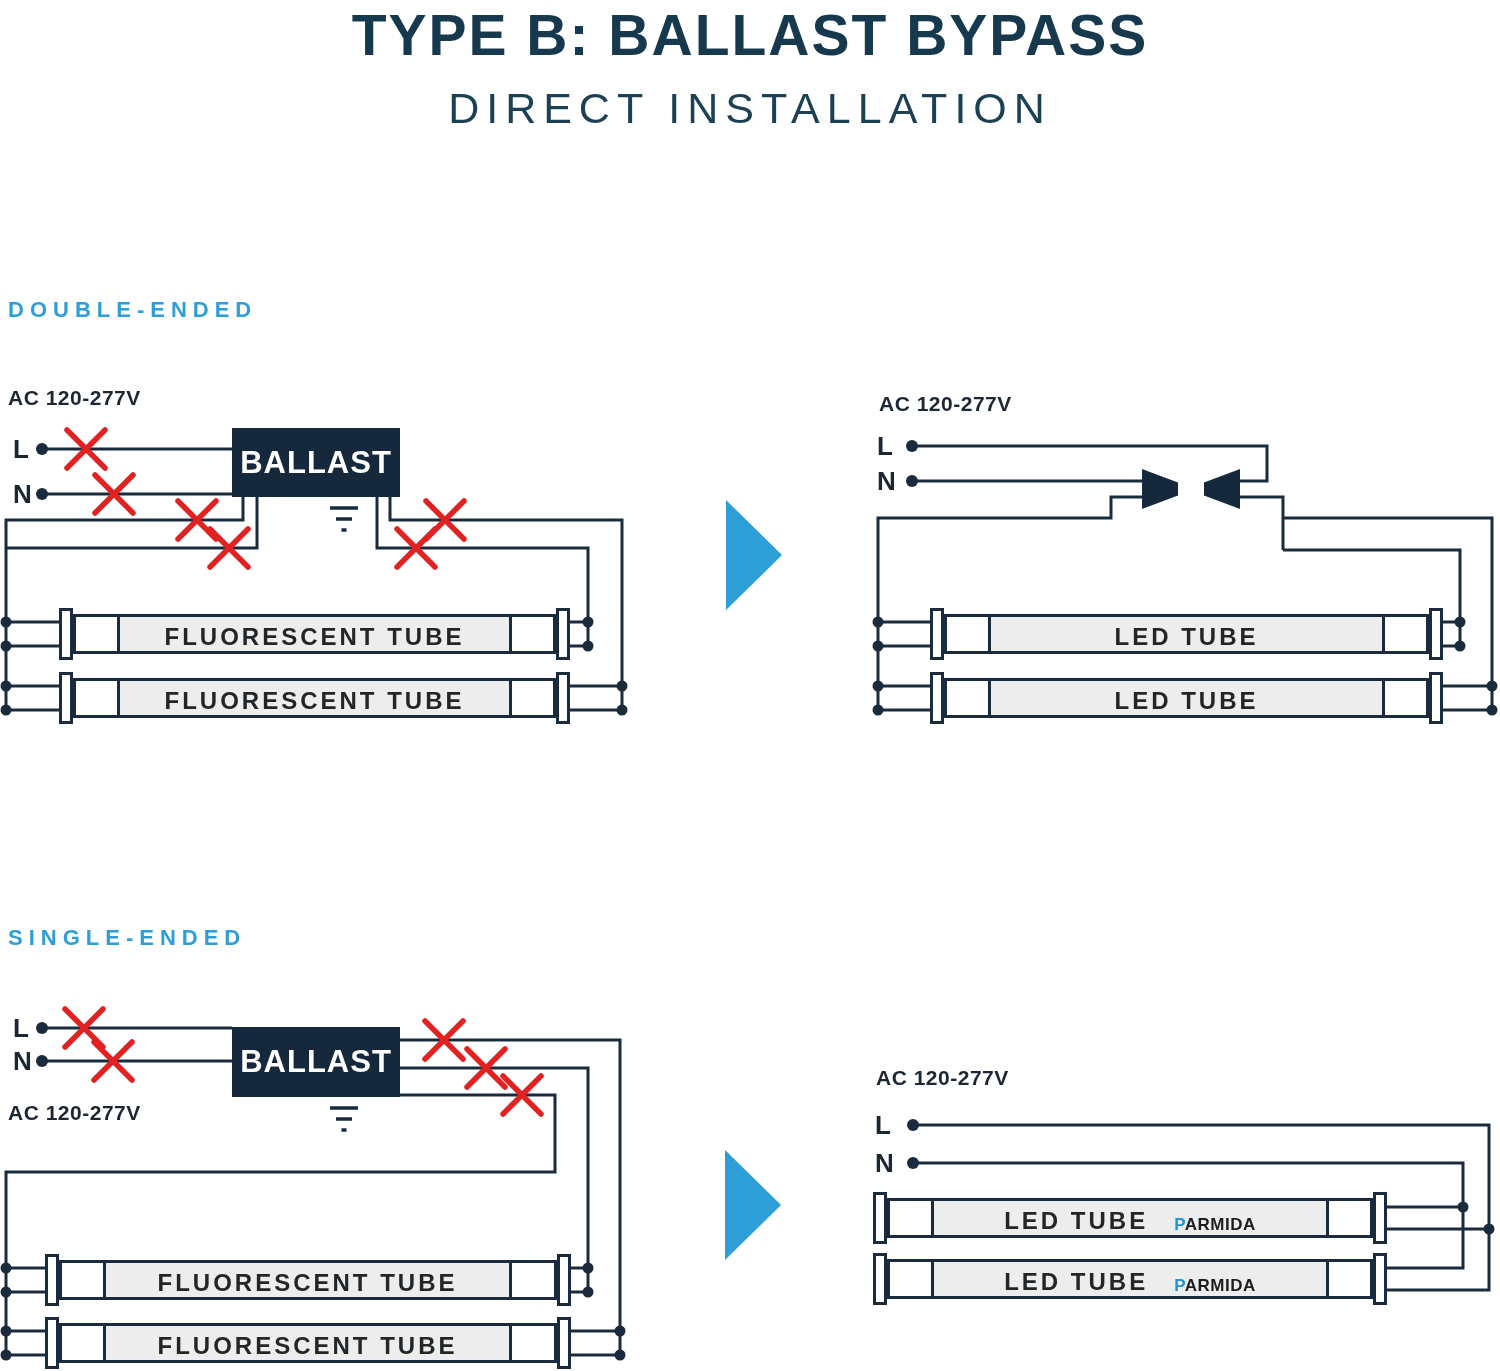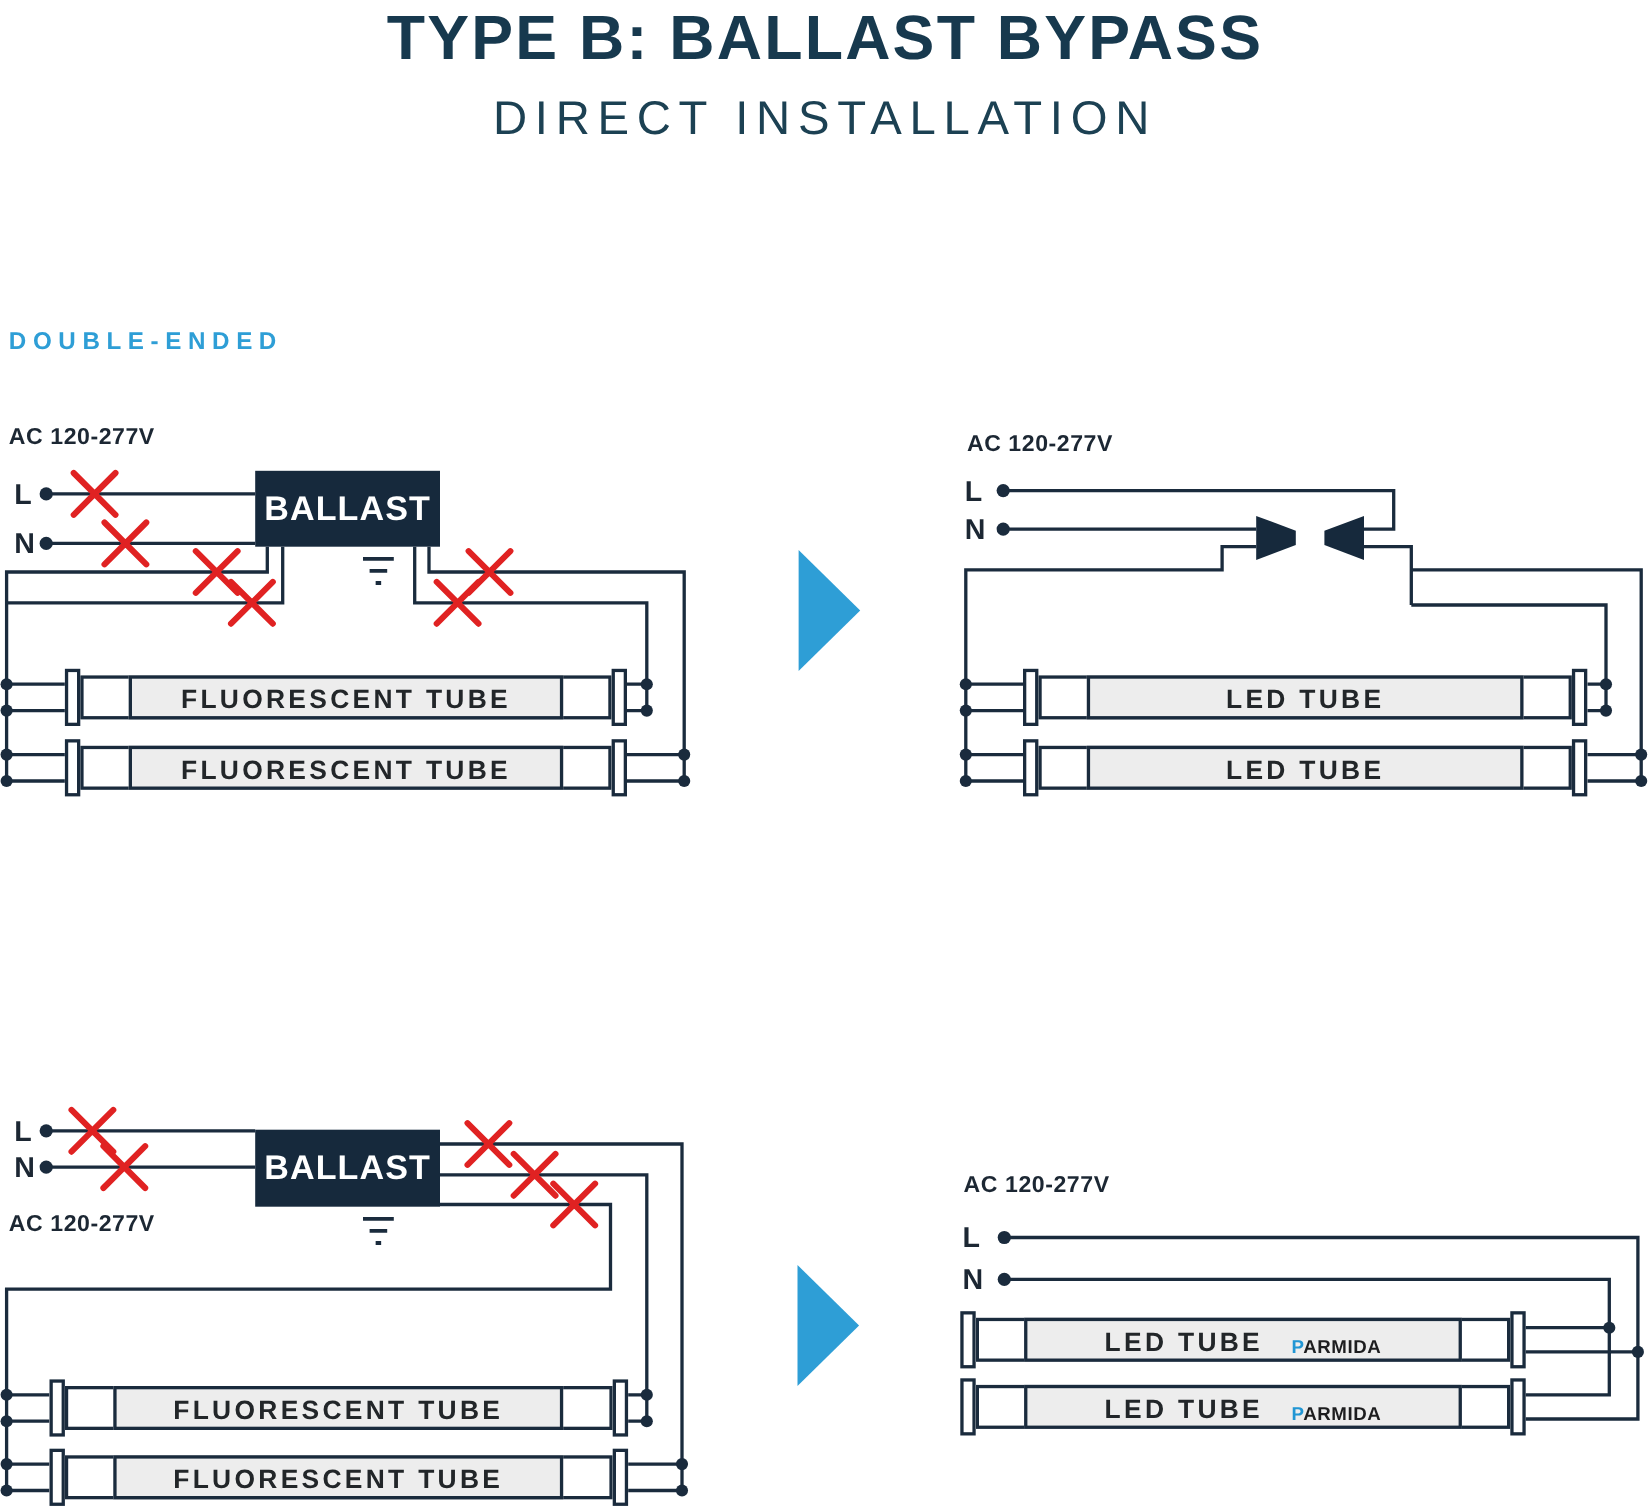--- a/index.html
+++ b/index.html
@@ -139,20 +139,21 @@
       <circle cx="1463" cy="1207" r="5.5"></circle>
         <circle cx="1489" cy="1229" r="5.5"></circle>
     </g>
     <polygon points="725,1150 725,1260 781,1205" fill="#2E9ED6"></polygon>
   </svg>
 
   <div class="abs title">TYPE B: BALLAST BYPASS</div>
   <div class="abs subtitle">DIRECT INSTALLATION</div>
 
   <div class="abs section-heading" style="left:8px;top:297px;">DOUBLE-ENDED</div>
+  <div class="abs section-heading" style="left:8px;top:925px;">SINGLE-ENDED</div>
 
   <div class="abs ac-label" style="left:8px;top:386px;">AC 120-277V</div>
   <div class="abs ac-label" style="left:879px;top:392px;">AC 120-277V</div>
   <div class="abs ac-label" style="left:8px;top:1101px;">AC 120-277V</div>
   <div class="abs ac-label" style="left:876px;top:1066px;">AC 120-277V</div>
 
   <div class="abs ln-label" style="left:13px;top:436px;">L</div>
   <div class="abs ln-label" style="left:13px;top:481px;">N</div>
   <div class="abs ln-label" style="left:877px;top:433px;">L</div>
   <div class="abs ln-label" style="left:877px;top:468px;">N</div>

